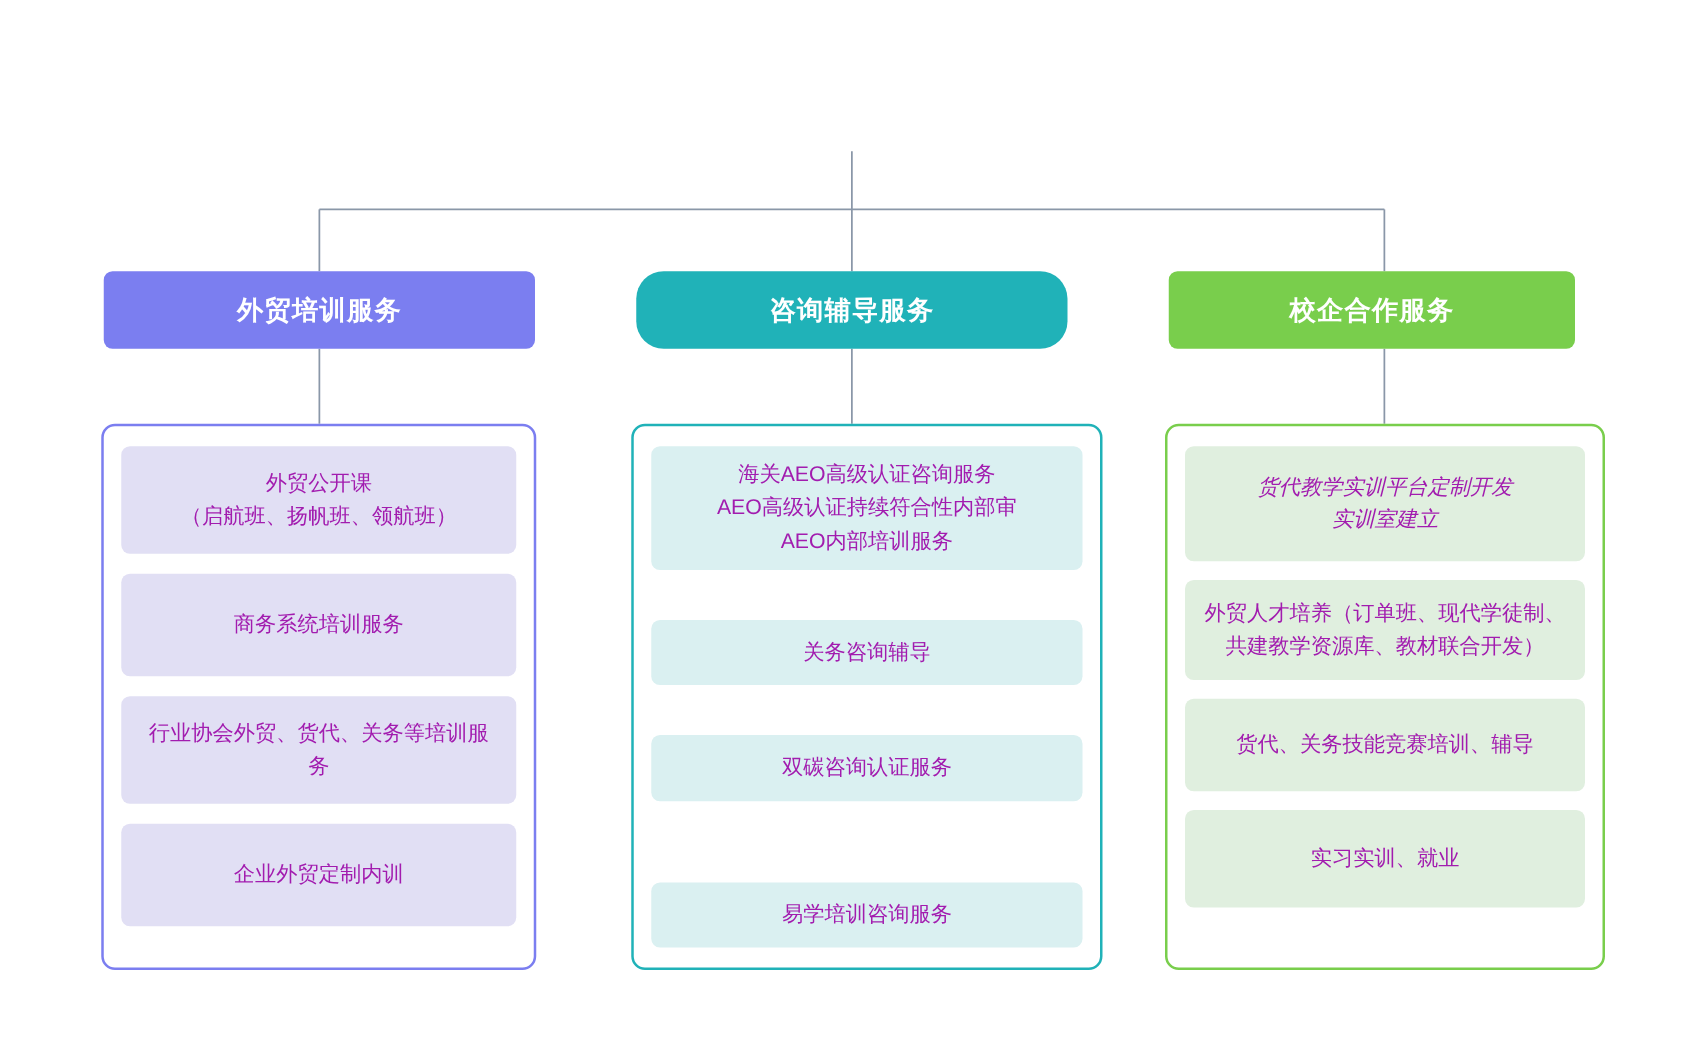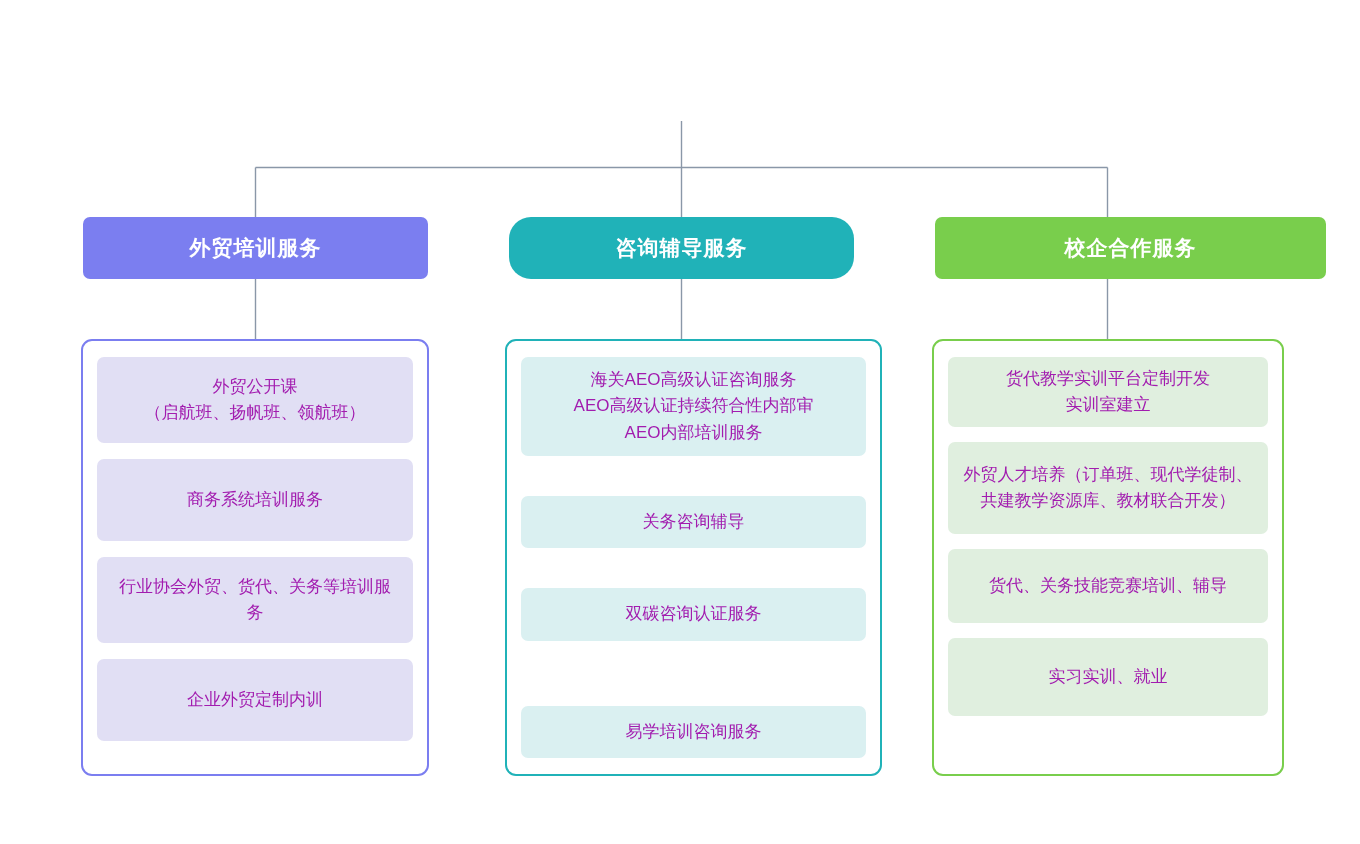--- a/index.html
+++ b/index.html
@@ -61,21 +61,21 @@
     display: flex;
     align-items: center;
     justify-content: center;
   }
   .col-header.purple { background: #7b7ef0; }
   .col-header.teal   { background: #20b2b8; }
   .col-header.green  { background: #79ce4c; }
 
   .hdr-a { left: 83px;  top: 217px; width: 345px; }
   .hdr-b { left: 509px; top: 217px; width: 345px; border-radius: 22px; }
-  .hdr-c { left: 935px; top: 217px; width: 391px; text-align: right; }
+  .hdr-c { left: 935px; top: 217px; width: 325px; text-align: right; }
 
   
   .group-box {
     position: absolute;
     top: 339px;
     height: 437px;
     border-radius: 11px;
     border: 2px solid #888;
     background: #ffffff;
     box-sizing: border-box;
@@ -113,22 +113,22 @@
   .group-box.purple .item-card:nth-child(3) { height: 86px; }
   .group-box.purple .item-card:nth-child(4) { height: 82px; margin-bottom: 0; }
 
   .group-box.teal .item-card { margin-bottom: 16px; }
   .group-box.teal .item-card:nth-child(1) { height: 105px; }
   .group-box.teal .item-card:nth-child(2) { height: 76px; }
   .group-box.teal .item-card:nth-child(3) { height: 76px; }
   .group-box.teal .item-card:nth-child(4) { height: 76px; margin-bottom: 0; margin-top: 25px; }
 
   .group-box.green .item-card { margin-bottom: 15px; }
-  .group-box.green .item-card:nth-child(1) { height: 70px; }
-  .group-box.green .item-card:nth-child(2) { height: 92px; }
+  .group-box.green .item-card:nth-child(1) { height: 92px; font-style: italic; }
+  .group-box.green .item-card:nth-child(2) { height: 80px; }
   .group-box.green .item-card:nth-child(3) { height: 74px; }
   .group-box.green .item-card:nth-child(4) { height: 78px; margin-bottom: 0; }
 </style>
 </head>
 <body>
 
 <div id="chart-root">
 
   <svg id="connectors" viewBox="0 0 1360 844" width="1360" height="844" aria-hidden="true">
 

